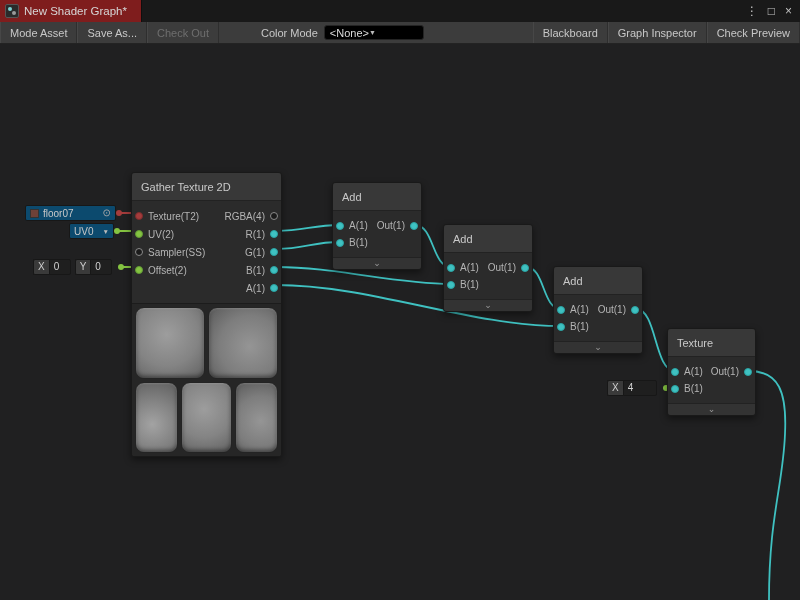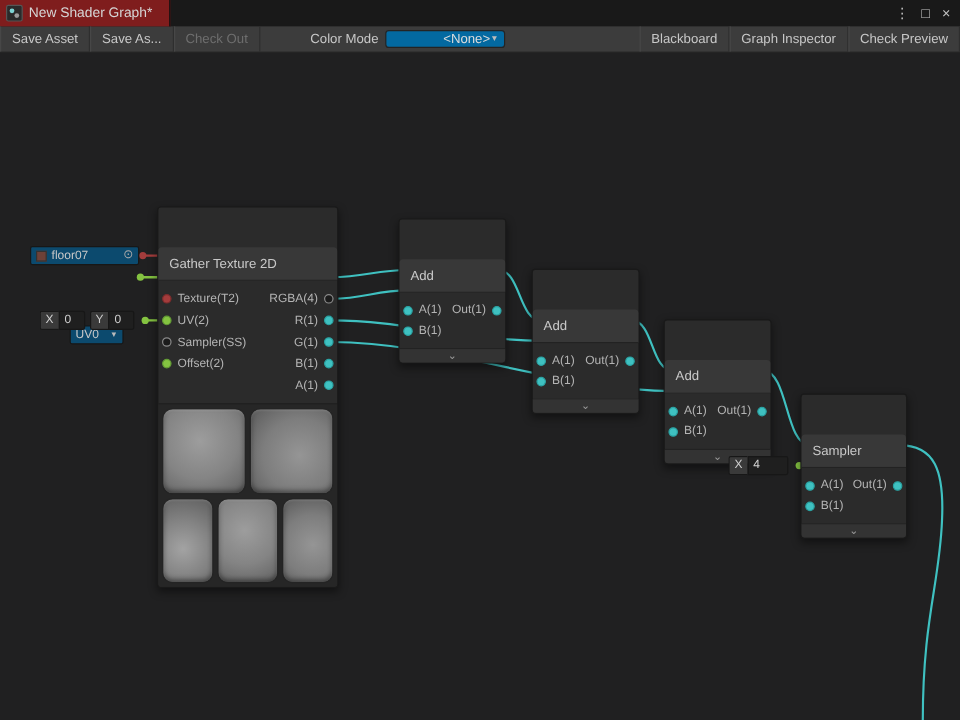--- a/index.html
+++ b/index.html
@@ -20,35 +20,35 @@
   .win-controls { display:flex; align-items:center; gap:10px; padding-right:8px; color:#c2c2c2; }
   .win-controls span { font-size:12px; line-height:22px; cursor:default; }
 
   
   .toolbar { height:22px; background:#3c3c3c; border-bottom:1px solid #232323; display:flex;
              align-items:stretch; font-size:11px; color:#c8c8c8; }
   .tb-btn { display:flex; align-items:center; padding:0 9px; border-right:1px solid #2e2e2e;
             border-left:1px solid #474747; white-space:nowrap; cursor:default; }
   .tb-btn.disabled { color:#6e6e6e; }
   .tb-label { display:flex; align-items:center; padding:0 6px 0 12px; color:#c8c8c8; }
-  .tb-dropdown { margin:3px 0; width:100px; background:#0369a1; border:1px solid #242424;
+  .tb-dropdown { margin:3px 0; width:100px; background:#000000; border:1px solid #242424;
                  border-radius:3px; display:flex; align-items:center; padding:0 5px;
-                 justify-content:flex-end; color:#dcdcdc; }
+                 justify-content:flex-start; color:#dcdcdc; }
   .tb-dropdown .arrow { font-size:7px; color:#bbb; }
   .tb-right { margin-left:auto; display:flex; align-items:stretch; }
 
   
   .canvas { position:relative; width:800px; height:556px; background:#202021; }
   .wires { position:absolute; inset:0; pointer-events:none; }
 
   
   .node { position:absolute; background:#2b2b2b; border:1px solid #191919; border-radius:3px;
           box-shadow:0 3px 7px rgba(0,0,0,.45); color:#b8b8b8; }
   .node-header { height:28px; background:#383838; border-bottom:1px solid #222; border-radius:3px 3px 0 0;
-                 display:flex; align-items:center; padding:0 9px; font-size:11px; color:#c9c9c9;margin-top:33px; }
+                 display:flex; align-items:center; padding:0 9px; font-size:11px; color:#c9c9c9; }
   .node-body { display:flex; justify-content:space-between; padding:6px 0; }
   .port-row { display:flex; align-items:center;text-align:center; }
   .row18 { height:18px; } .row17 { height:17px; }
   .in-row  { gap:5px; } .in-row .port { margin-left:3px; }
   .out-row { gap:5px; justify-content:flex-end; } .out-row .port { margin-right:3px; }
   .port-label { font-size:10px; color:#b4b4b4; }
   .port { width:8px; height:8px; border-radius:50%; border:1px solid #8a8a8a; background:#1f1f1f; flex:none; }
   .port.filled-cyan  { border-color:#2aa3a3; background:#3fc1c1; }
   .port.filled-red   { border-color:#7c2c2c; background:#a43c3c; }
   .port.filled-green { border-color:#639b35; background:#84c341; }
@@ -92,21 +92,21 @@
   </div>
   <div class="titlebar-spacer"></div>
   <div class="win-controls">
     <span>⋮</span>
     <span>□</span>
     <span>×</span>
   </div>
 </div>
 
 <div class="toolbar">
-  <div class="tb-btn">Save Asset</div>
+  <div class="tb-btn">Mode Asset</div>
   <div class="tb-btn">Save As...</div>
   <div class="tb-btn disabled">Check Out</div>
   <div class="tb-label" style="margin-left:30px">Color Mode</div>
   <div class="tb-dropdown">
     <span>&lt;None&gt;</span>
     <span class="arrow">▼</span>
   </div>
   <div class="tb-right">
     <div class="tb-btn">Blackboard</div>
     <div class="tb-btn">Graph Inspector</div>
@@ -265,21 +265,21 @@
           <span class="port filled-cyan"></span>
         </div>
       </div>
     </div>
     <div class="collapse-strip">
       <span class="chev">⌄</span>
     </div>
   </div>
 
   <div class="node" style="left:667px; top:284px; width:89px;">
-    <div class="node-header">Sampler</div>
+    <div class="node-header">Texture</div>
     <div class="node-body">
       <div class="in-col">
         <div class="port-row in-row row17">
           <span class="port filled-cyan"></span>
           <span class="port-label">A(1)</span>
         </div>
         <div class="port-row in-row row17">
           <span class="port filled-cyan"></span>
           <span class="port-label">B(1)</span>
         </div>
@@ -295,21 +295,21 @@
       <span class="chev">⌄</span>
     </div>
   </div>
 
   <div class="mini-field" style="left:25px; top:161px; width:91px;">
     <span class="swatch"></span>
     <span>floor07</span>
     <span class="picker">⊙</span>
   </div>
 
-  <div class="mini-field" style="left:58px; top:179px; width:45px;margin-top:48px;">
+  <div class="mini-field" style="left:69px; top:179px; width:45px;">
     <span>UV0</span>
     <span class="dd-arrow">▼</span>
   </div>
 
   <div class="axis-group" style="left:33px; top:215px;">
     <div class="axis-pair">
       <span class="axis-label">X</span>
       <span class="axis-value">0</span>
     </div>
     <div class="axis-pair">

